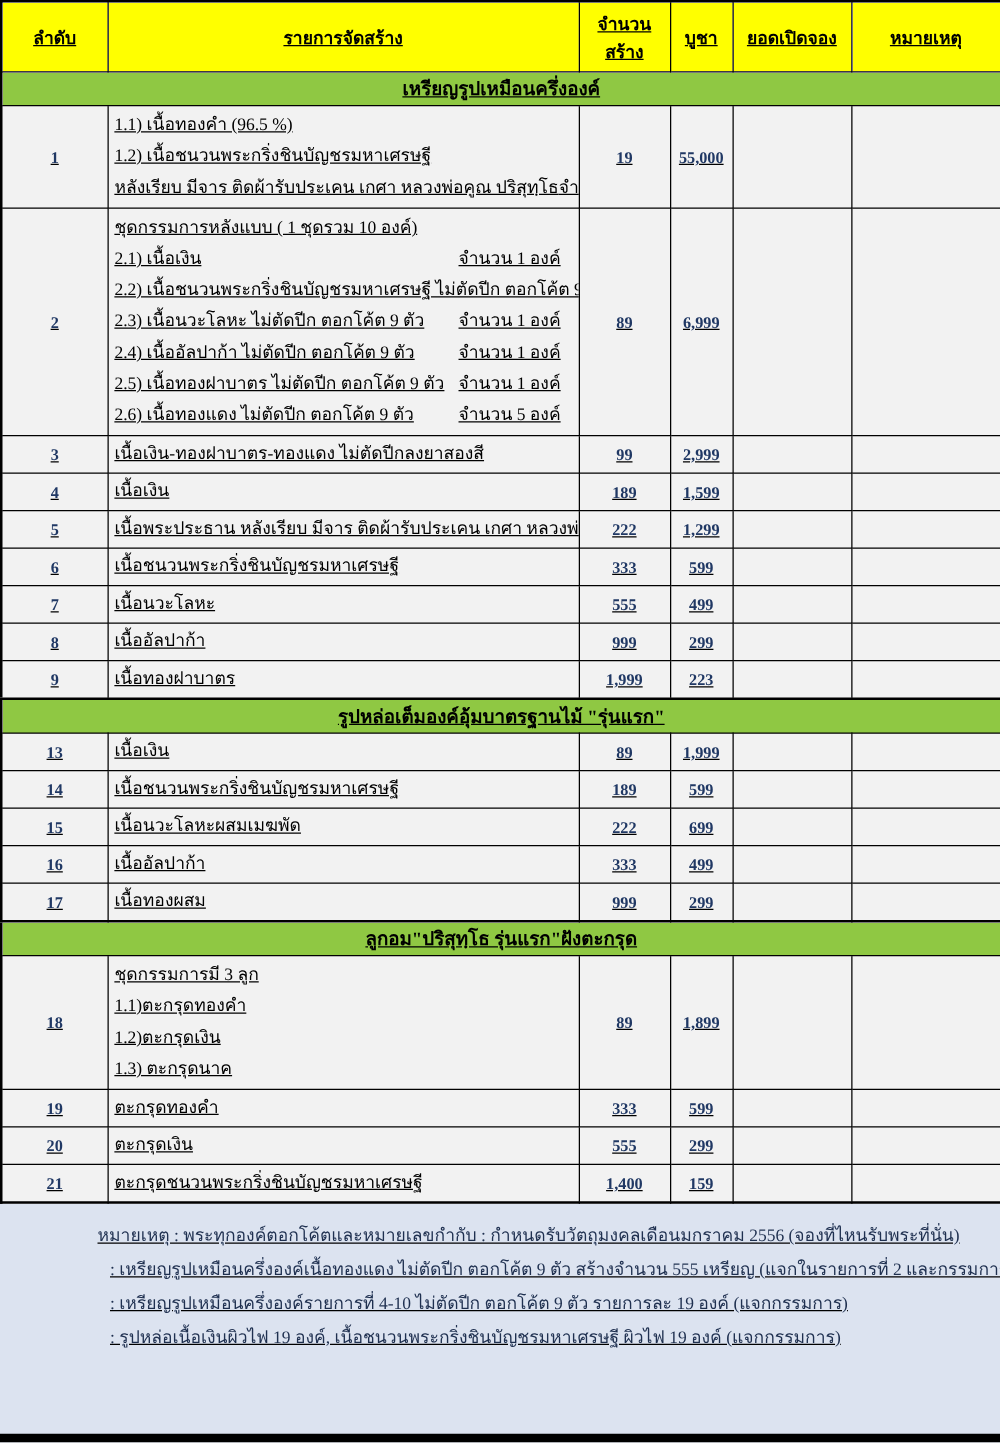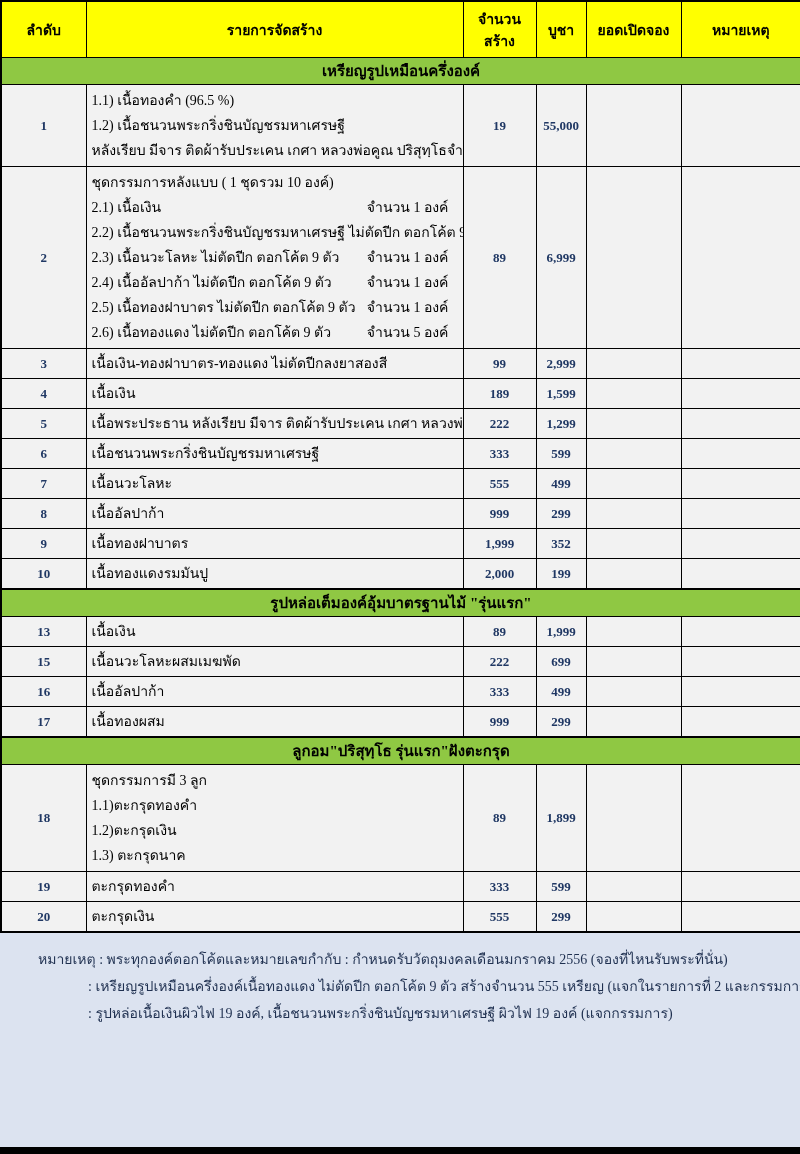--- a/index.html
+++ b/index.html
@@ -1,20 +1,21 @@
 <!DOCTYPE html>
 <html lang="th" style="--header_bg: #FFFF00; --section_bg: #8FC843; --cell_bg: #F2F2F2; --border: #000000; --number_text: #203864; --item_text: #000000; --footer_bg: #DCE3F0; --footer_text: #1F3050; --bottom_bar: #000000;"><head>
 <meta charset="utf-8">
 <style>
   html,body{margin:0;padding:0;}
   .page{
     width:800px;height:1154px;position:relative;overflow:hidden;
     background:var(--footer_bg,#DCE3F0);
     font-family:"Liberation Serif","DejaVu Serif",serif;
     color:var(--item_text,#000);
+    text-decoration:underline;
   }
   table.price{
     border-collapse:collapse;table-layout:fixed;width:800px;
     background:var(--cell_bg,#F2F2F2);
     border:2px solid var(--border,#000);
   }
   table.price th, table.price td{
     border:1px solid var(--border,#000);
     vertical-align:middle;
     overflow:hidden;
@@ -37,21 +38,21 @@
   td.item-cell .item-line{
     display:flex;justify-content:space-between;align-items:flex-start;
     line-height:25px;white-space:nowrap;
   }
   td.item-cell.multi{padding-top:3px;padding-bottom:3px;}
   .notes{padding-top:13px;}
   .note-line{
     line-height:27px;font-size:14px;color:var(--footer_text,#1F3050);
     padding-left:88px;white-space:nowrap;overflow:hidden;
   }
-  .note-line:first-child{padding-left:38px;}
+  .note-line:first-child{padding-left:38px;margin-left:40px;}
   .bottom-bar{
     position:absolute;left:0;bottom:0;width:800px;height:7px;
     background:var(--bottom_bar,#000);
   }
 </style>
 </head>
 <body>
 
 <div class="page">
 
@@ -205,52 +206,52 @@
           <td class="note-cell"></td>
         </tr>
         <tr>
           <td class="no-cell">9</td>
           <td class="item-cell">
             <div class="item-line">
               <span>เนื้อทองฝาบาตร</span>
             </div>
           </td>
           <td class="qty-cell">1,999</td>
-          <td class="price-cell">352</td>
-          <td class="reserved-cell"></td>
-          <td class="note-cell"></td>
-        </tr>
-        <tr>
-          <td class="no-cell">10</td>
-          <td class="item-cell">
-            <div class="item-line">
-              <span>เนื้อทองแดงรมมันปู</span>
-            </div>
-          </td>
-          <td class="qty-cell">2,000</td>
-          <td class="price-cell">199</td>
+          <td class="price-cell">223</td>
           <td class="reserved-cell"></td>
           <td class="note-cell"></td>
         </tr>
         <tr class="section-row thick">
           <td class="" colspan="6">รูปหล่อเต็มองค์อุ้มบาตรฐานไม้ "รุ่นแรก"</td>
         </tr>
         <tr>
           <td class="no-cell">13</td>
           <td class="item-cell">
             <div class="item-line">
               <span>เนื้อเงิน</span>
             </div>
           </td>
           <td class="qty-cell">89</td>
           <td class="price-cell">1,999</td>
           <td class="reserved-cell"></td>
           <td class="note-cell"></td>
         </tr>
         <tr>
+          <td class="no-cell">14</td>
+          <td class="item-cell">
+            <div class="item-line">
+              <span>เนื้อชนวนพระกริ่งชินบัญชรมหาเศรษฐี</span>
+            </div>
+          </td>
+          <td class="qty-cell">189</td>
+          <td class="price-cell">599</td>
+          <td class="reserved-cell"></td>
+          <td class="note-cell"></td>
+        </tr>
+        <tr>
           <td class="no-cell">15</td>
           <td class="item-cell">
             <div class="item-line">
               <span>เนื้อนวะโลหะผสมเมฆพัด</span>
             </div>
           </td>
           <td class="qty-cell">222</td>
           <td class="price-cell">699</td>
           <td class="reserved-cell"></td>
           <td class="note-cell"></td>
@@ -317,28 +318,41 @@
         </tr>
         <tr>
           <td class="no-cell">20</td>
           <td class="item-cell">
             <div class="item-line">
               <span>ตะกรุดเงิน</span>
             </div>
           </td>
           <td class="qty-cell">555</td>
           <td class="price-cell">299</td>
+          <td class="reserved-cell"></td>
+          <td class="note-cell"></td>
+        </tr>
+        <tr>
+          <td class="no-cell">21</td>
+          <td class="item-cell">
+            <div class="item-line">
+              <span>ตะกรุดชนวนพระกริ่งชินบัญชรมหาเศรษฐี</span>
+            </div>
+          </td>
+          <td class="qty-cell">1,400</td>
+          <td class="price-cell">159</td>
           <td class="reserved-cell"></td>
           <td class="note-cell"></td>
         </tr>
       </tbody>
   </table>
 
   <div class="notes">
     <div class="note-line">หมายเหตุ : พระทุกองค์ตอกโค้ตและหมายเลขกำกับ  : กำหนดรับวัตถุมงคลเดือนมกราคม 2556 (จองที่ไหนรับพระที่นั่น)</div>
     <div class="note-line">: เหรียญรูปเหมือนครึ่งองค์เนื้อทองแดง ไม่ตัดปีก ตอกโค้ต 9 ตัว สร้างจำนวน 555 เหรียญ (แจกในรายการที่ 2 และกรรมการผู้อุปถัมภ์)</div>
+    <div class="note-line">: เหรียญรูปเหมือนครึ่งองค์รายการที่ 4-10 ไม่ตัดปีก ตอกโค้ต 9 ตัว รายการละ 19 องค์ (แจกกรรมการ)</div>
     <div class="note-line">: รูปหล่อเนื้อเงินผิวไฟ 19 องค์, เนื้อชนวนพระกริ่งชินบัญชรมหาเศรษฐี ผิวไฟ 19 องค์ (แจกกรรมการ)</div>
 
   </div>
 
   <div class="bottom-bar"></div>
 
 </div>
 
 </body></html>

